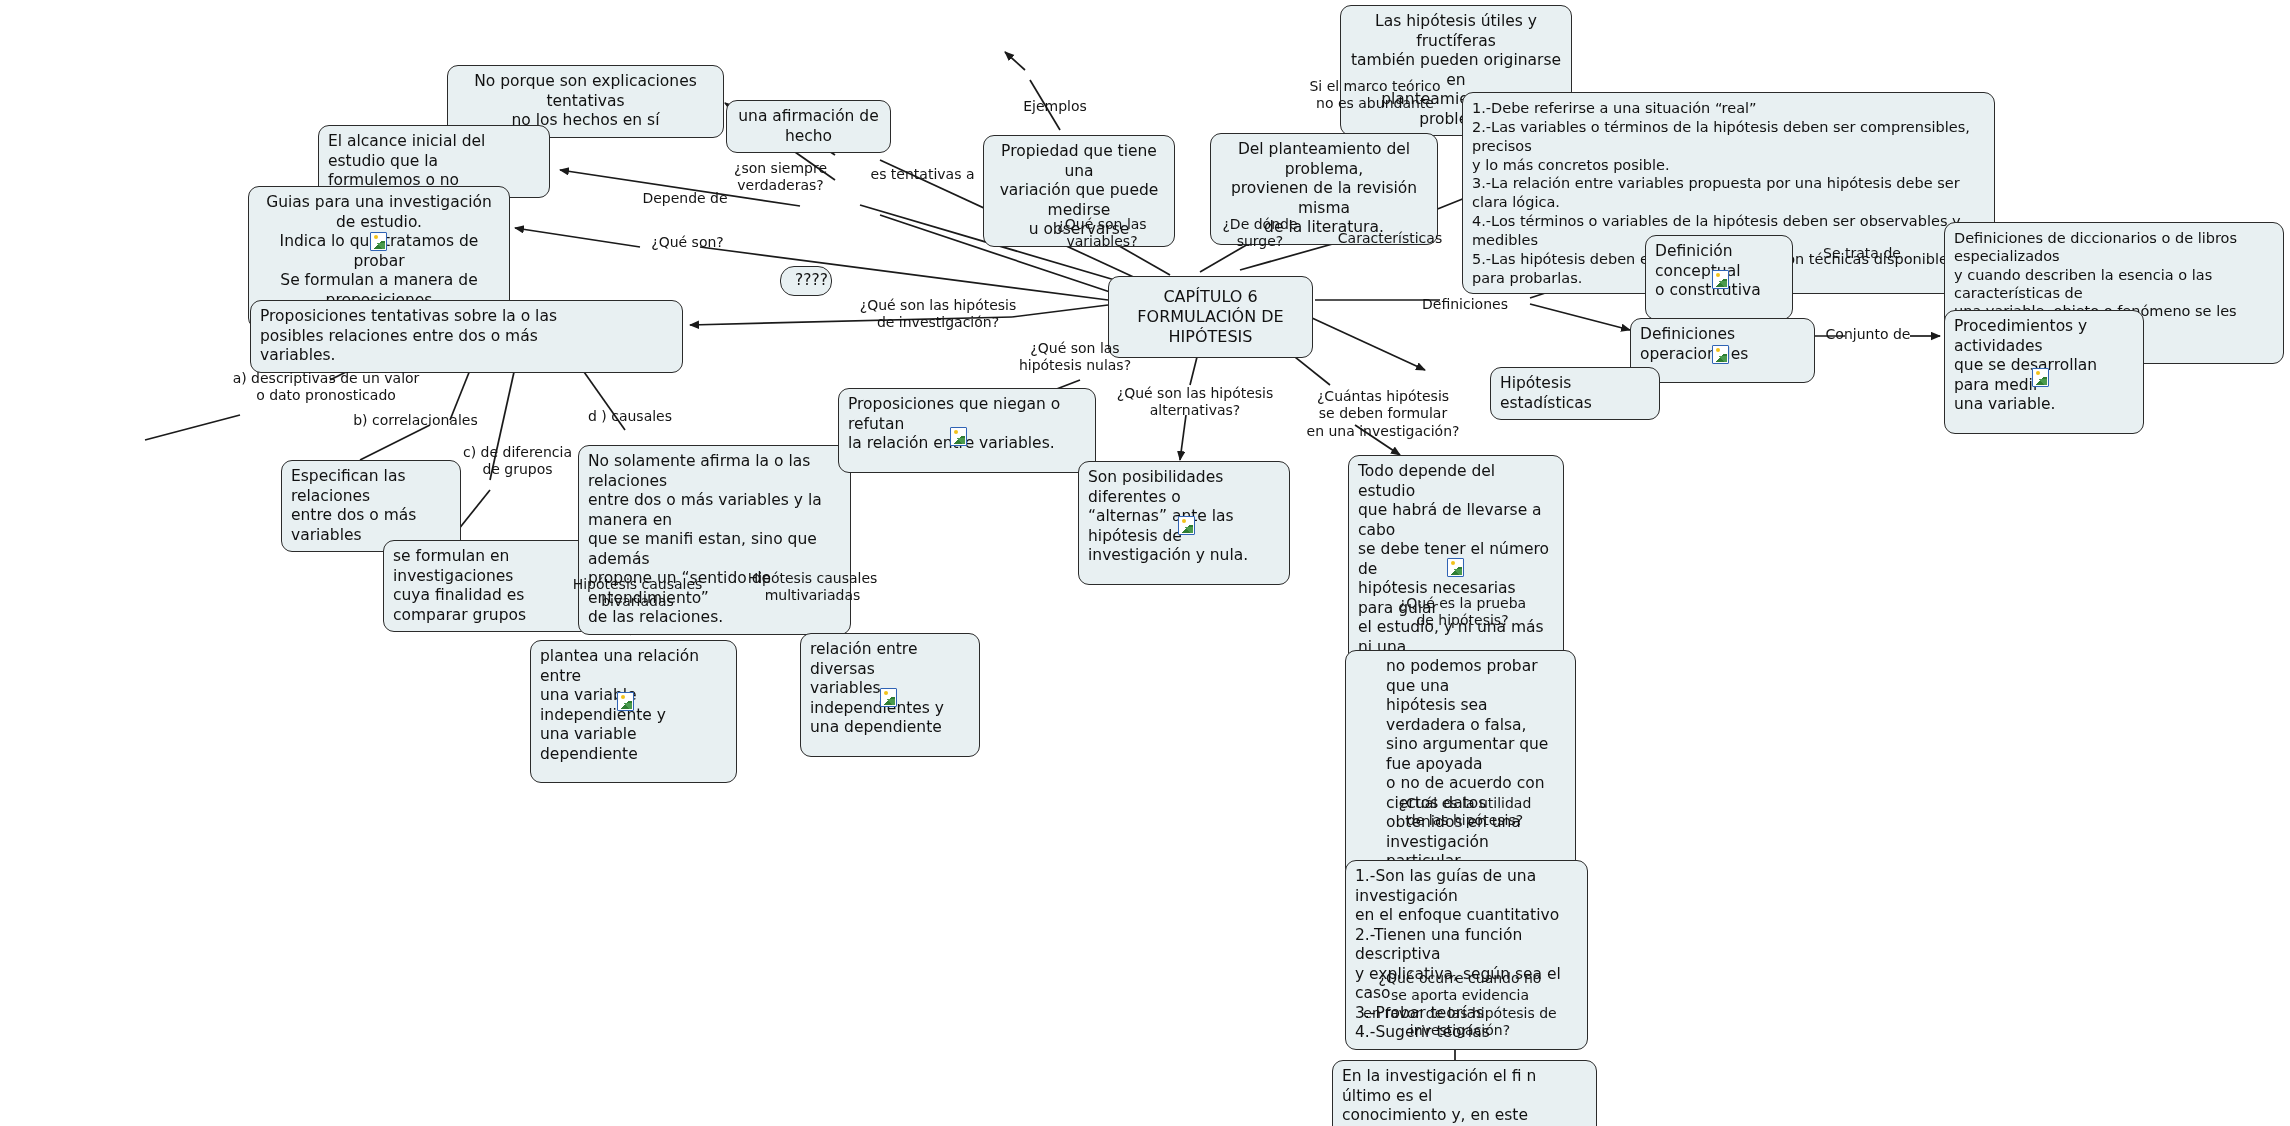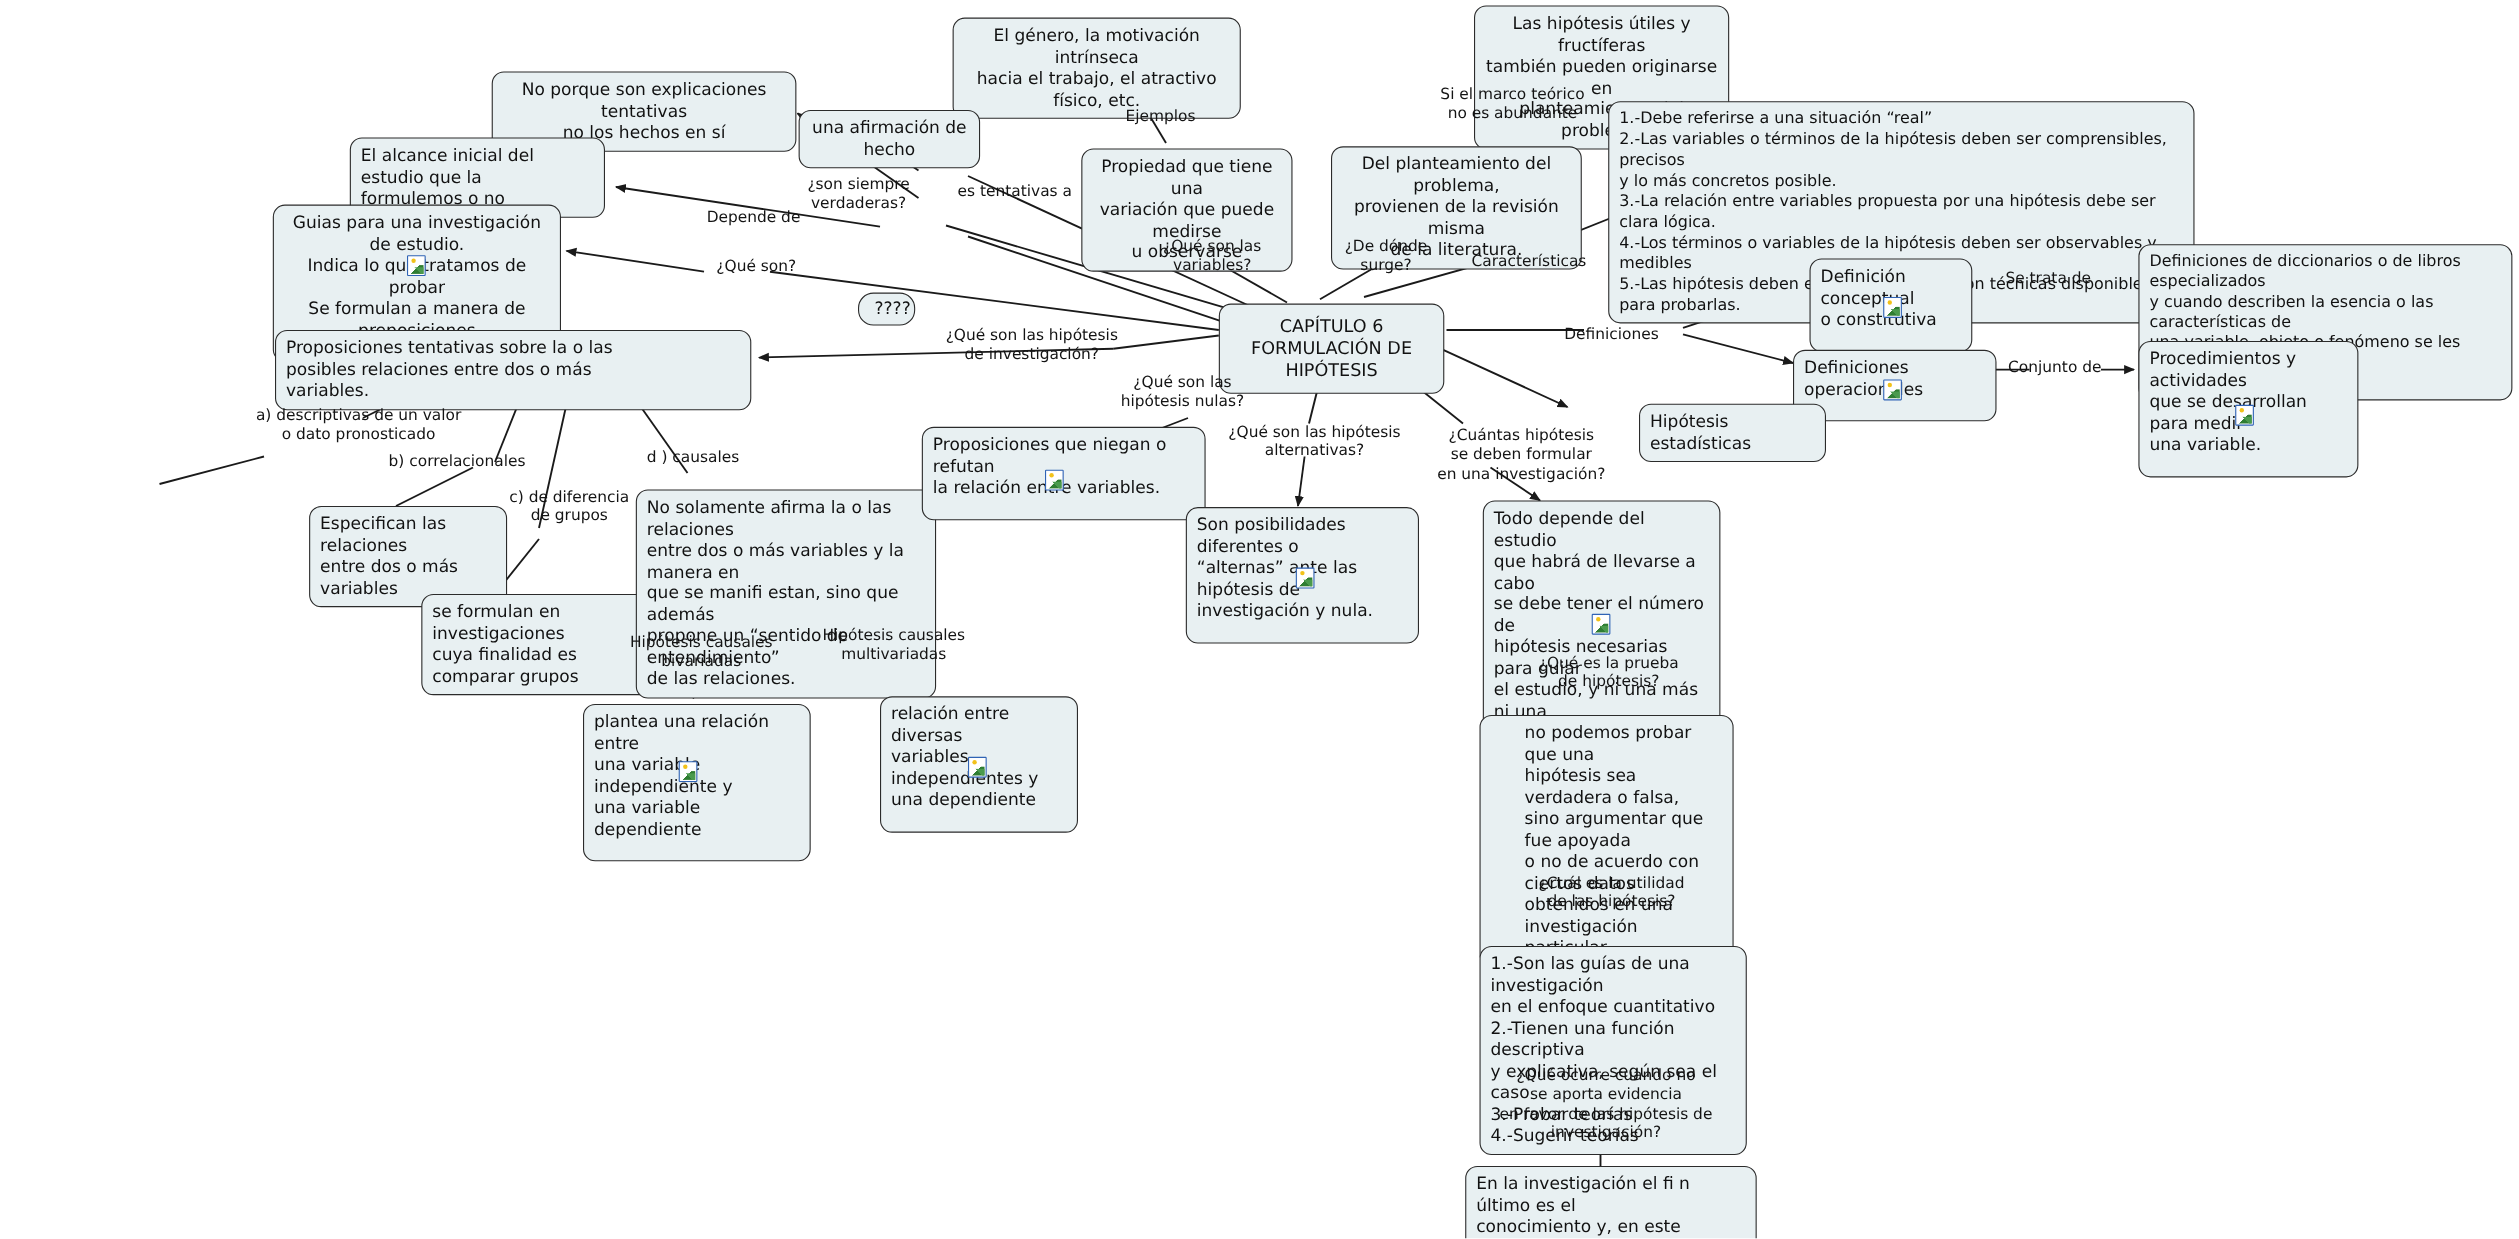--- a/index.html
+++ b/index.html
@@ -156,22 +156,20 @@
 
       <path d="M1455,545 L1455,595"></path>
       <path d="M1455,615 L1455,650"></path>
       <path d="M1455,755 L1455,800"></path>
       <path d="M1455,820 L1455,862"></path>
       <path d="M1455,960 L1455,985"></path>
       <path d="M1455,1040 L1455,1063"></path>
     </g>
   </svg>
 
-  <div class="node ctr" style="left:866px;top:16px;width:262px;">El género, la motivación intrínseca
-hacia el trabajo, el atractivo físico, etc.</div>
 
   <div class="node ctr" style="left:1340px;top:5px;width:232px;">Las hipótesis útiles  y fructíferas
 también pueden originarse en
 planteamientos del problema</div>
 
   <div class="node ctr" style="left:447px;top:65px;width:277px;">No porque son explicaciones tentativas
 no los hechos en sí</div>
 
   <div class="node ctr" style="left:726px;top:100px;width:165px;">una afirmación de hecho</div>
 

